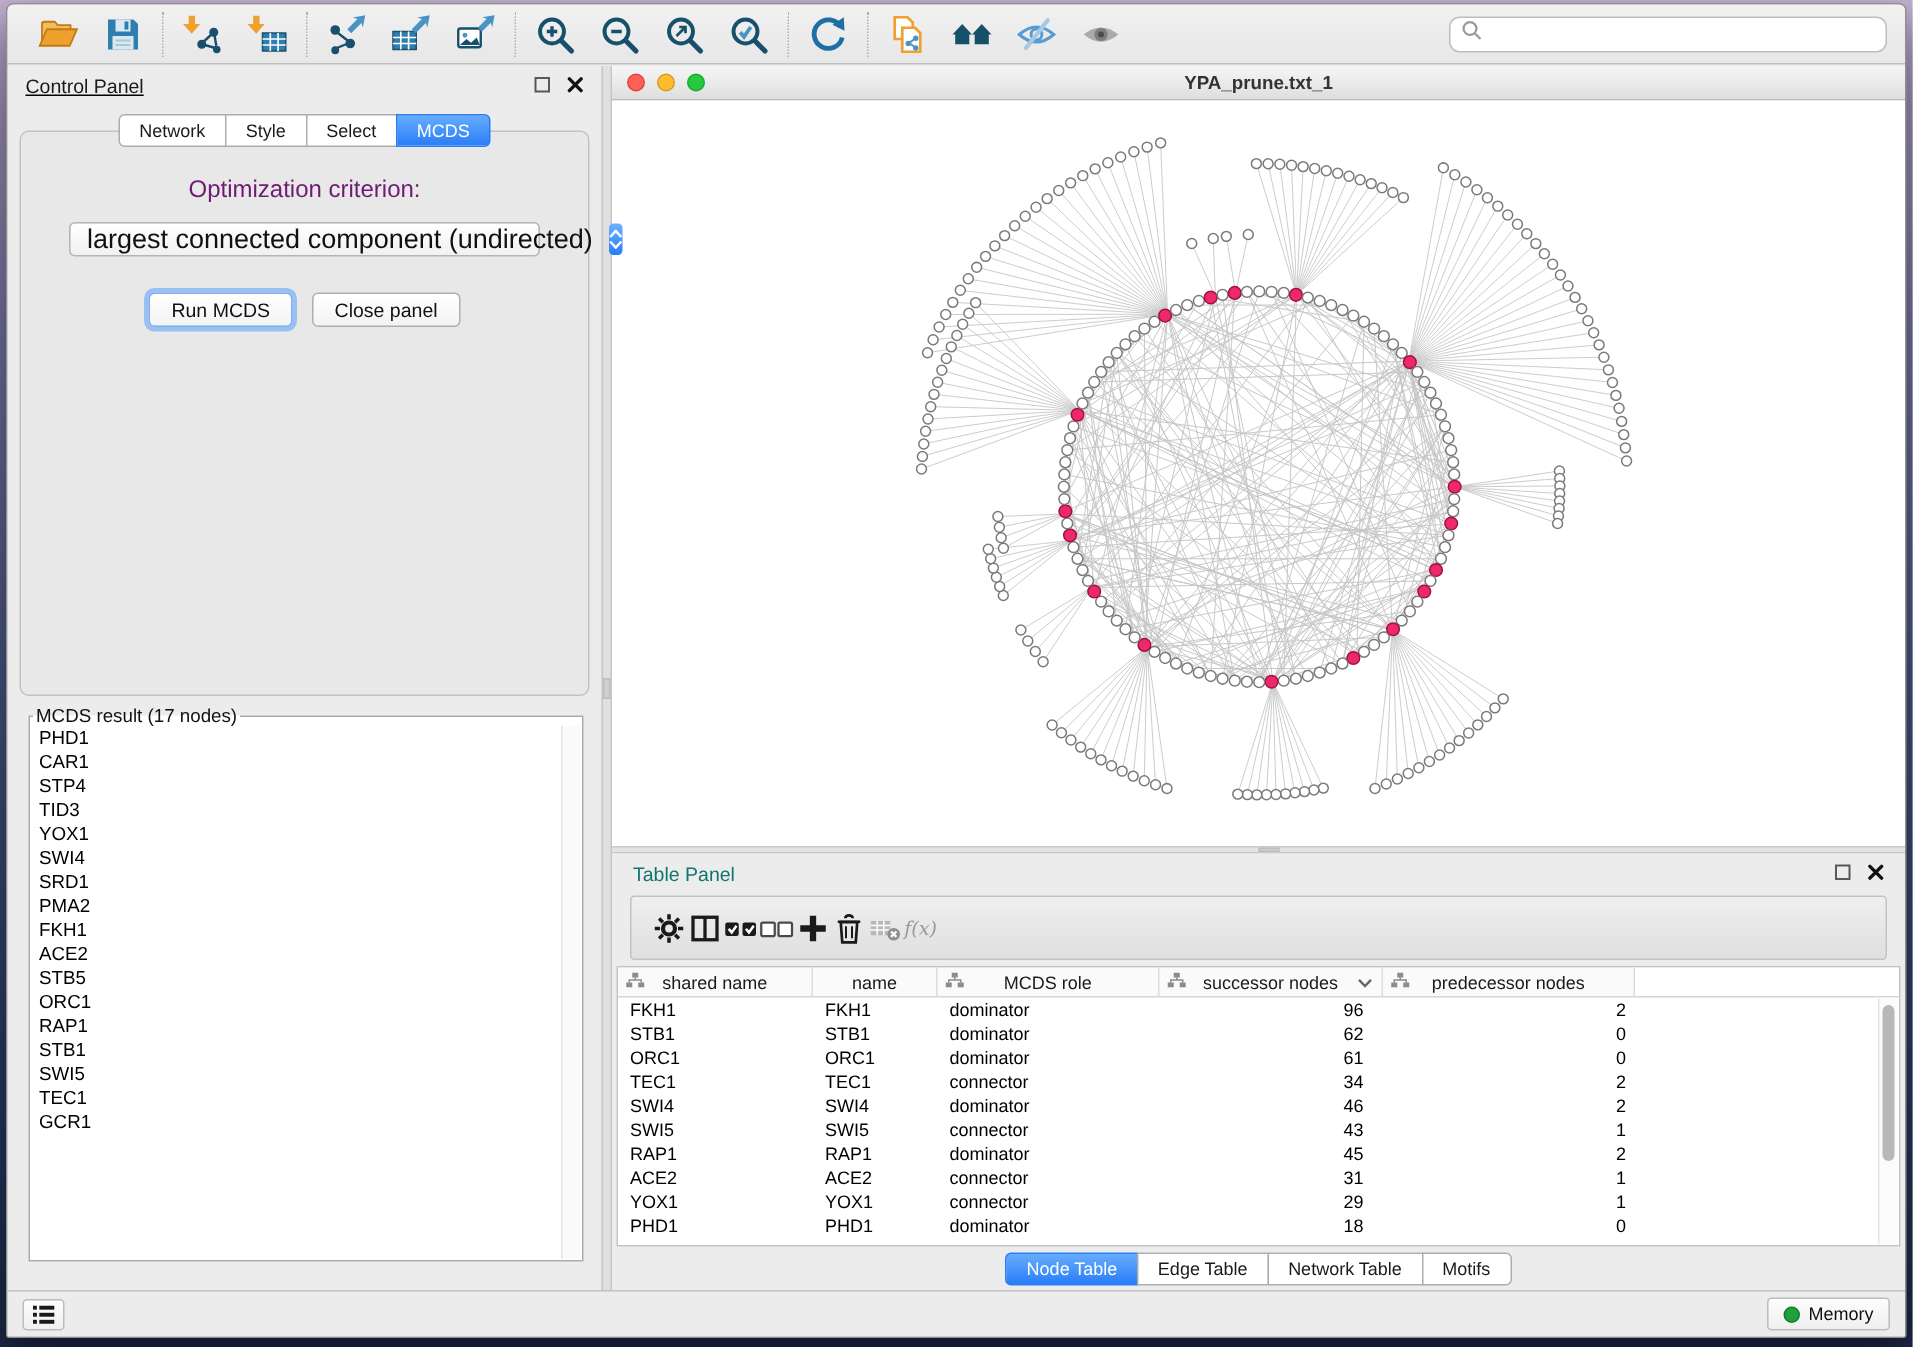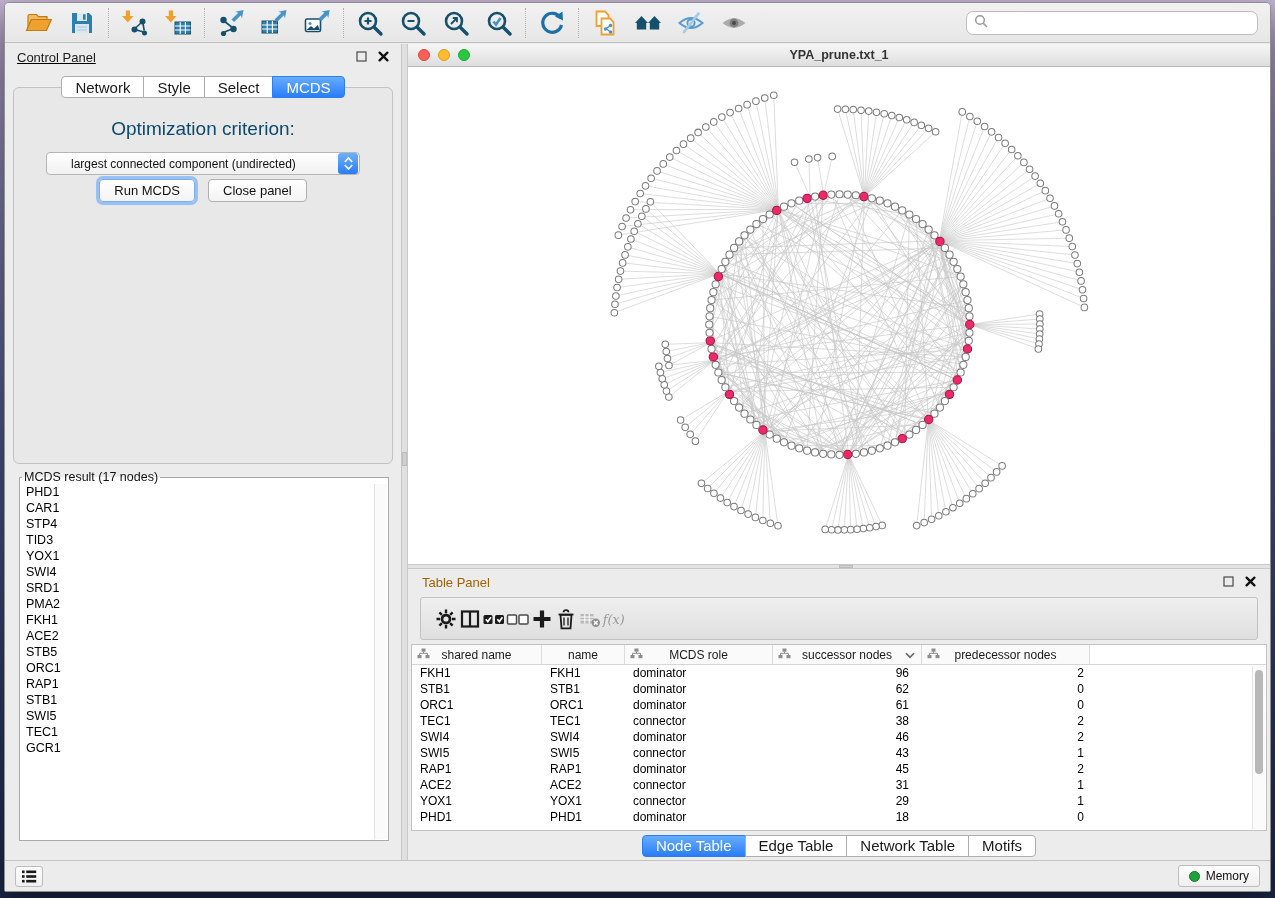--- a/index.html
+++ b/index.html
@@ -22,34 +22,34 @@
     border:1px solid #bdbdbd; border-radius:7px; display:flex; align-items:center; padding:0 7px; gap:5px; }
   .search input { border:none; outline:none; flex:1; font-size:12px; font-family:inherit; background:transparent; }
 
   .main { position:absolute; top:41px; left:0; right:0; bottom:31px; display:flex; }
 
   
   .control-panel { width:396px; position:relative; background:#ececec; flex:none;text-decoration:underline; }
   .cp-header { height:27px; display:flex; align-items:center; padding:0 12px; font-size:13px; color:#1a1a1a; }
   .panel-btns { margin-left:auto; display:flex; align-items:center; gap:11px; }
   .cp-tabs { position:absolute; top:32px; left:0; right:0; display:flex; justify-content:center; z-index:3; }
-  .seg { height:22px; padding:0 13px; background:#fff; border:1px solid #adadad; font-size:15px;
+  .seg { height:22px; padding:0 13px; background:#fff; border:1px solid #adadad; font-size:12px;
     color:#1a1a1a; display:flex; align-items:center; margin-left:-1px; cursor:default; font-family:inherit; }
   .seg:first-child { border-radius:4px 0 0 4px; margin-left:0; }
   .seg:last-child { border-radius:0 4px 4px 0; }
   .seg.selected { background:linear-gradient(#66adff,#2a7df7); border-color:#2a7df7; color:#fff; }
   .cp-box { position:absolute; left:8px; right:8px; top:43px; height:377px;
     background:#e8e8e8; border:1px solid #c2c2c2; border-radius:6px; z-index:1; }
-  .opt-label { text-align:center; margin-top:30px; font-size:19px; color:#0c4a6e; }
+  .opt-label { text-align:center; margin-top:30px; font-size:16px; color:#701a75; }
   .dropdown { margin:12px auto 0; width:314px; height:23px; background:linear-gradient(#ffffff,#f1f1f1);
     border:1px solid #b5b5b5; border-radius:4px; display:flex; align-items:center; position:relative; }
-  .dropdown .dd-text { flex:1; font-size:12px; padding:0 24px; color:#111; white-space:nowrap; }
+  .dropdown .dd-text { flex:1; font-size:18px; padding:0 11px; color:#111; white-space:nowrap; }
   .dd-cap { width:20px; height:21px; margin-right:0; border-radius:3px; align-self:center; margin-right:1px;
     background:linear-gradient(#6cb1ff,#2a7df7); display:flex; flex-direction:column; align-items:center; justify-content:center; gap:1px; }
-  .btn-row { display:flex; justify-content:center; gap:13px; margin-top:4px; }
+  .btn-row { display:flex; justify-content:center; gap:13px; margin-top:24px; }
   .push-btn { height:23px; padding:0 14px; background:linear-gradient(#ffffff,#f3f3f3);
     border:1px solid #b0b0b0; border-radius:4px; font-size:13px; color:#111; font-family:inherit; cursor:default; }
   .push-btn.focused { box-shadow:0 0 0 3px rgba(100,165,250,.6); border-color:#7aaef0; }
 
   fieldset.mcds-result { position:absolute; left:14px; right:12px; top:426px; height:371px;
     border:1px solid #a9a9a9; background:#fff; padding:0; }
   fieldset.mcds-result legend { font-size:12.5px; color:#111; margin-left:2px; padding:0 2px; background:transparent; }
   .mcds-list { position:absolute; inset:0 14px 1px 1px; overflow:hidden; background:#fff; }
   .mcds-item { font-size:12.5px; line-height:16px; padding-left:5px; color:#000; }
   .mcds-scroll { position:absolute; top:0; right:1px; bottom:1px; width:13px; background:#fafafa; border-left:1px solid #e2e2e2; }
@@ -66,21 +66,21 @@
   .net-titlebar { height:23px; background:linear-gradient(#f6f6f6,#dedede); border-bottom:1px solid #b9b9b9;
     display:flex; align-items:center; justify-content:center; position:relative;
     font-size:12.5px; font-weight:bold; color:#333; }
   .lights { position:absolute; left:10px; top:0; bottom:0; display:flex; align-items:center; gap:8px; }
   .light { width:12px; height:12px; border-radius:50%; }
   .net-canvas { flex:1; background:#fff; position:relative; overflow:hidden; }
   .net-canvas svg { position:absolute; inset:0; }
 
   
   .table-panel { flex:1; background:#ececec; position:relative; min-height:0; display:flex; flex-direction:column; }
-  .tp-header { height:26px; display:flex; align-items:center; padding:0 14px; font-size:13px; color:#a16207; }
+  .tp-header { height:26px; display:flex; align-items:center; padding:0 14px; font-size:13px; color:#0f766e; }
   .tp-toolbar { margin:2px 12px 4px; height:43px; flex:none; background:linear-gradient(#efefef,#dfdfdf);
     border:1px solid #c2c2c2; border-radius:3px; display:flex; align-items:center; gap:0; padding:0 13px; }
   .tp-icon { width:24px; height:24px; display:flex; align-items:center; justify-content:center; }
   .table-wrap { margin:0 3px; flex:1; background:#fff; border:1px solid #c2c2c2; position:relative; overflow:hidden; }
   .thead, .trow { display:grid; grid-template-columns:130px 83px 148px 149px 168px 1fr; }
   .thead { height:20px; background:#fafafa; border-bottom:1px solid #d6d6d6; }
   .th { position:relative; display:flex; align-items:center; justify-content:center;
     border-right:1px solid #dcdcdc; font-size:12px; color:#1a1a1a; gap:5px; }
   .th .tree { position:absolute; left:5px; }
   .th .sort { position:absolute; right:6px; }
@@ -1140,21 +1140,21 @@
                 <div class="td">ORC1</div>
                 <div class="td">dominator</div>
                 <div class="td num">61</div>
                 <div class="td num2">0</div>
                 <div class="td"></div>
               </div>
               <div class="trow">
                 <div class="td">TEC1</div>
                 <div class="td">TEC1</div>
                 <div class="td">connector</div>
-                <div class="td num">38</div>
+                <div class="td num">34</div>
                 <div class="td num2">2</div>
                 <div class="td"></div>
               </div>
               <div class="trow">
                 <div class="td">SWI4</div>
                 <div class="td">SWI4</div>
                 <div class="td">dominator</div>
                 <div class="td num">46</div>
                 <div class="td num2">2</div>
                 <div class="td"></div>

